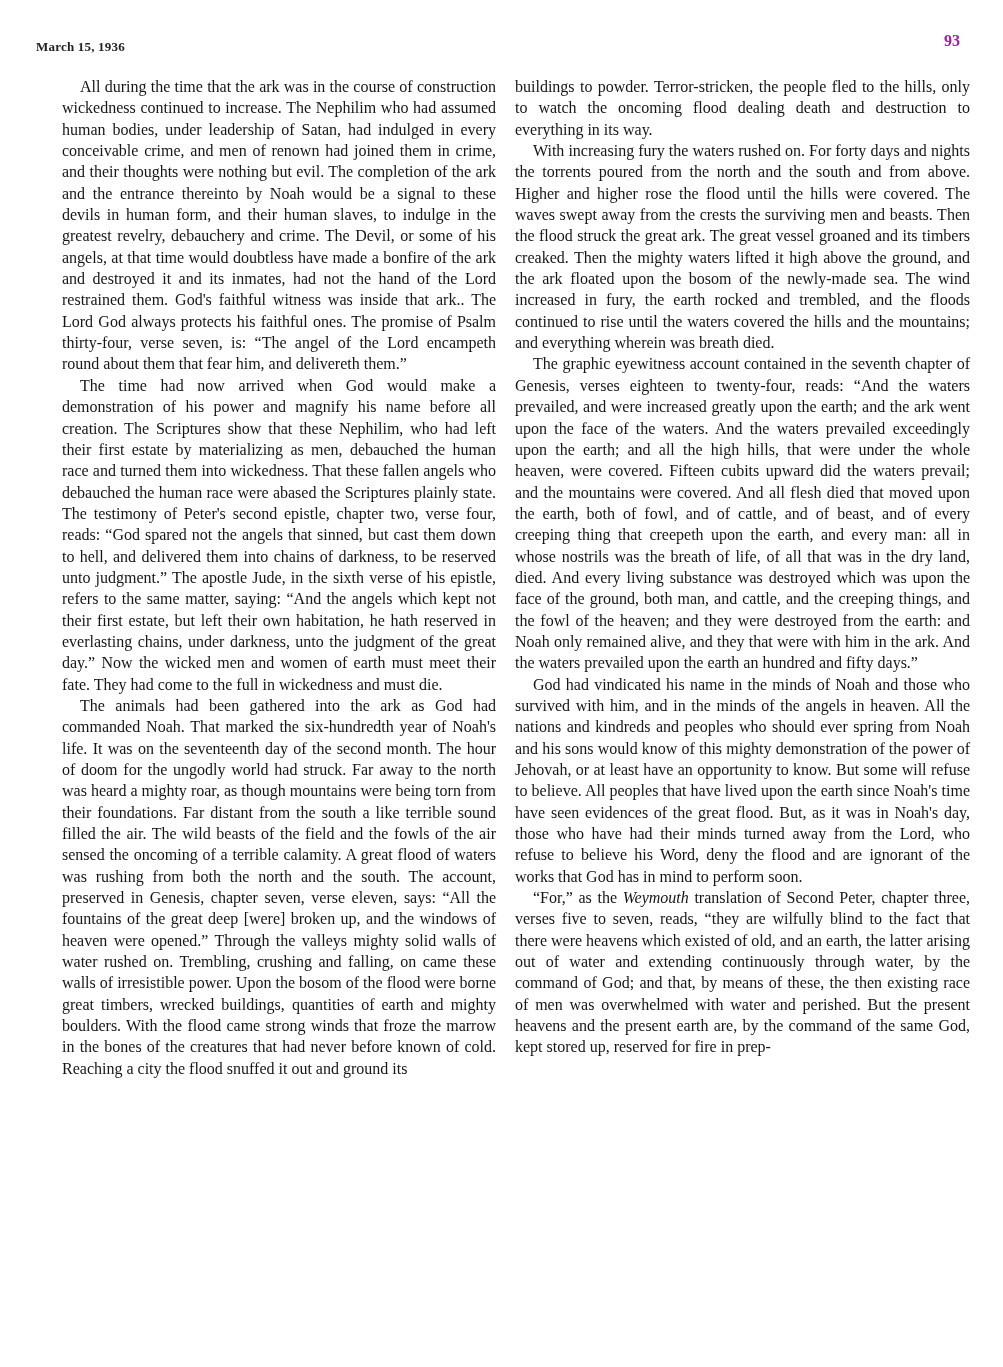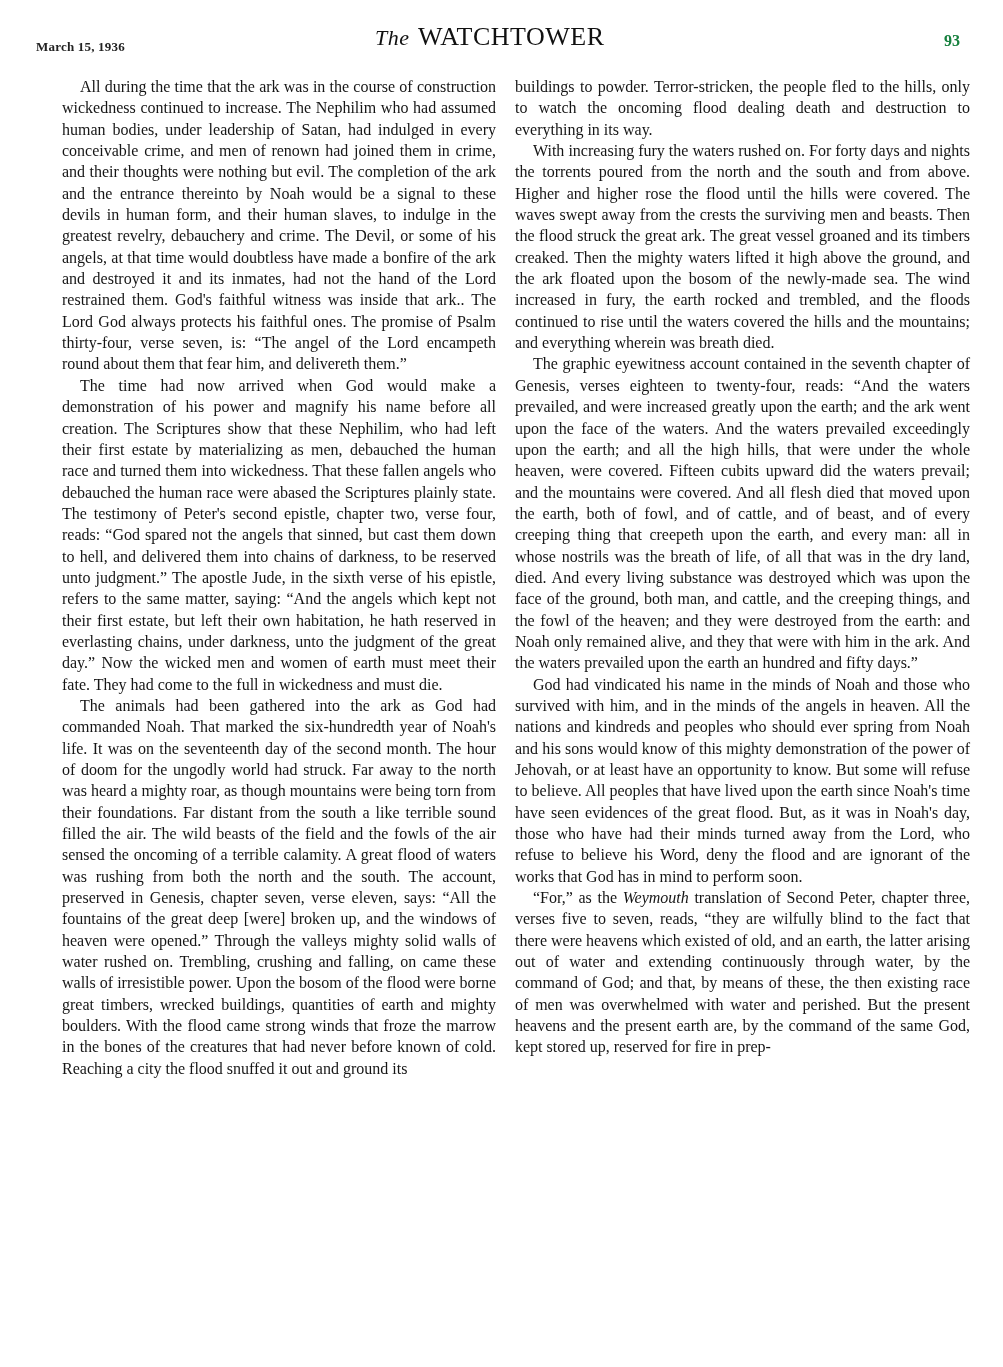--- a/index.html
+++ b/index.html
@@ -15,40 +15,39 @@
     letter-spacing: 0.2px; color: #222; margin-top: 6px;
   }
   .hdr-title {
     position: absolute; left: 375px; top: 22px; width: 300px;
     font-family: "Liberation Serif", serif; font-size: 26px; color: #111;
     letter-spacing: 0.5px; white-space: nowrap;
   }
   .hdr-title .the { font-style: italic; font-size: 22px; margin-right: 2px; }
   .hdr-page {
     position: absolute; left: 944px; top: 32px;
-    font-family: "Liberation Serif", serif; font-size: 16px; font-weight: bold; color: #15803d;
+    font-family: "Liberation Serif", serif; font-size: 16px; font-weight: bold; color: #a21caf;
   }
   .col {
     position: absolute; top: 76px;
     font-family: "Liberation Serif", serif;
     font-size: 16px; line-height: 21.35px;
     text-align: justify; hyphens: none;
   }
   .col-left { left: 62px; width: 434px; }
   .col-right { left: 515px; width: 455px; }
   .col p { margin: 0; text-indent: 18px; }
   .col p.cont { text-indent: 0; }
   .col em { font-style: italic; }
 </style>
 </head>
 <body>
 
 <div class="header">
   <span class="hdr-date">March 15, 1936</span>
-  <span class="hdr-title"><span class="the">The</span> <span>WATCHTOWER</span></span>
   <span class="hdr-page">93</span>
 </div>
 
 <div class="col col-left">
   <p>All during the time that the ark was in the course of construction wickedness continued to increase. The Nephilim who had assumed human bodies, under leadership of Satan, had indulged in every conceivable crime, and men of renown had joined them in crime, and their thoughts were nothing but evil. The completion of the ark and the entrance thereinto by Noah would be a signal to these devils in human form, and their human slaves, to indulge in the greatest revelry, debauchery and crime. The Devil, or some of his angels, at that time would doubtless have made a bonfire of the ark and destroyed it and its inmates, had not the hand of the Lord restrained them. God's faithful witness was inside that ark.. The Lord God always protects his faithful ones. The promise of Psalm thirty-four, verse seven, is: “The angel of the Lord encampeth round about them that fear him, and delivereth them.”</p>
   <p>The time had now arrived when God would make a demonstration of his power and magnify his name before all creation. The Scriptures show that these Nephilim, who had left their first estate by materializing as men, debauched the human race and turned them into wickedness. That these fallen angels who debauched the human race were abased the Scriptures plainly state. The testimony of Peter's second epistle, chapter two, verse four, reads: “God spared not the angels that sinned, but cast them down to hell, and delivered them into chains of darkness, to be reserved unto judgment.” The apostle Jude, in the sixth verse of his epistle, refers to the same matter, saying: “And the angels which kept not their first estate, but left their own habitation, he hath reserved in everlasting chains, under darkness, unto the judgment of the great day.” Now the wicked men and women of earth must meet their fate. They had come to the full in wickedness and must die.</p>
   <p>The animals had been gathered into the ark as God had commanded Noah. That marked the six-hundredth year of Noah's life. It was on the seventeenth day of the second month. The hour of doom for the ungodly world had struck. Far away to the north was heard a mighty roar, as though mountains were being torn from their foundations. Far distant from the south a like terrible sound filled the air. The wild beasts of the field and the fowls of the air sensed the oncoming of a terrible calamity. A great flood of waters was rushing from both the north and the south. The account, preserved in Genesis, chapter seven, verse eleven, says: “All the fountains of the great deep [were] broken up, and the windows of heaven were opened.” Through the valleys mighty solid walls of water rushed on. Trembling, crushing and falling, on came these walls of irresistible power. Upon the bosom of the flood were borne great timbers, wrecked buildings, quantities of earth and mighty boulders. With the flood came strong winds that froze the marrow in the bones of the creatures that had never before known of cold. Reaching a city the flood snuffed it out and ground its</p>
 </div>
 
 <div class="col col-right">

